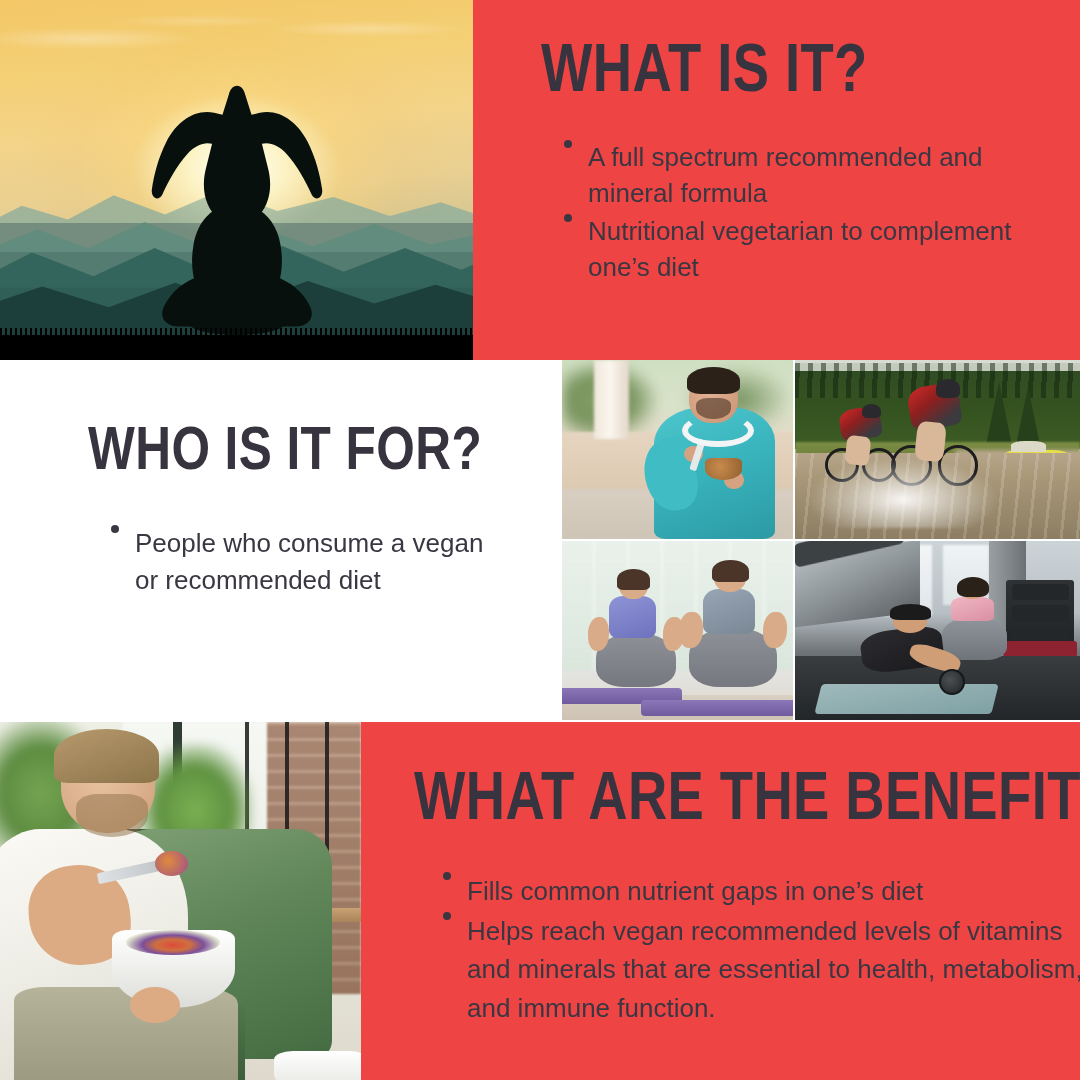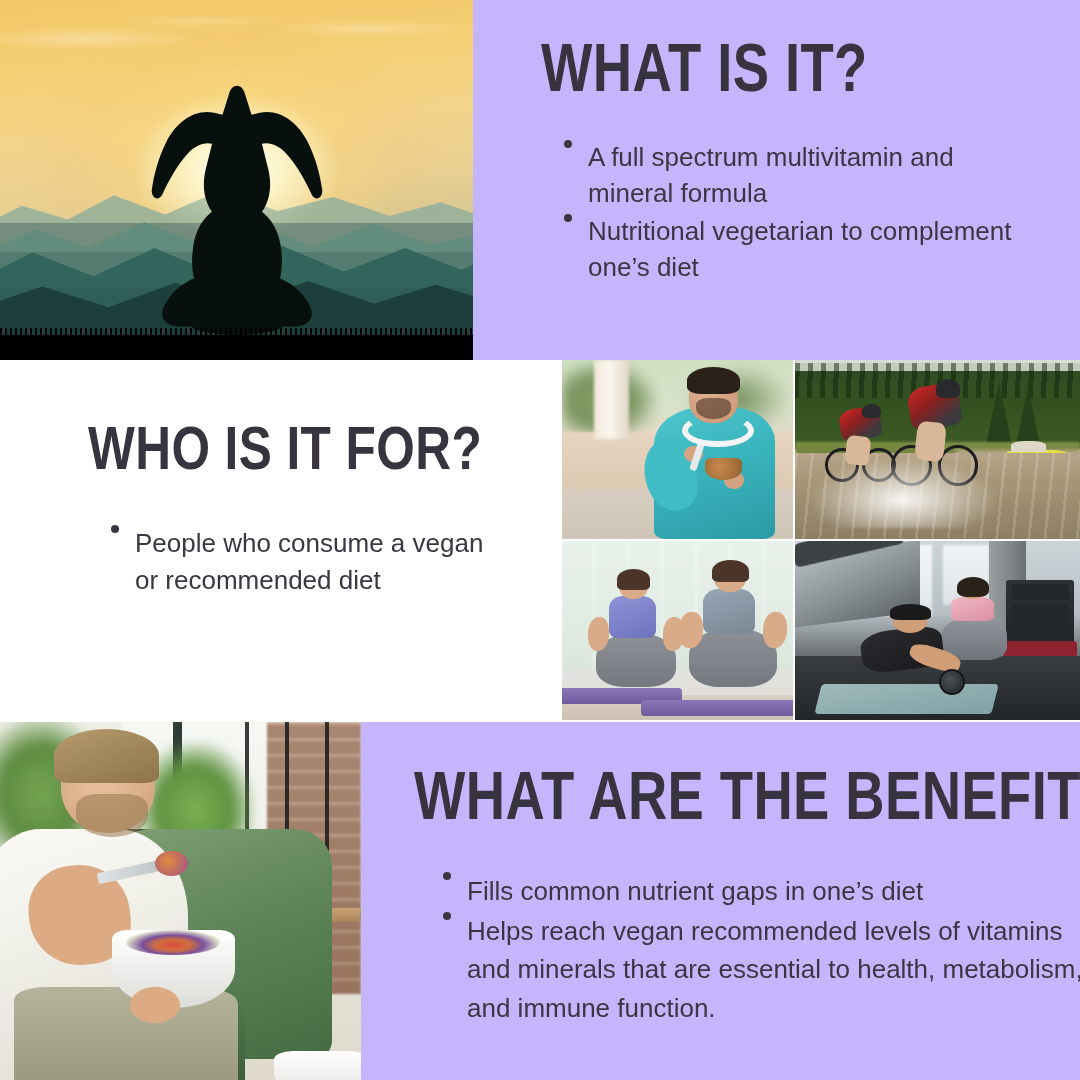--- a/index.html
+++ b/index.html
@@ -14,21 +14,21 @@
   #canvas {
     position: relative;
     width: 1080px;
     height: 1080px;
     overflow: hidden;
     background: #ffffff;
   }
 
   
   .block { position: absolute; overflow: hidden; }
-  .green { background: #c4b5fd; }
+  .green { background: #ef4444; }
 
   .heading {
     font-family: "Liberation Sans Narrow", "Liberation Sans", sans-serif;
     font-weight: 700;
     color: #38343f;
     letter-spacing: 0.5px;
     line-height: 0.98;
     transform: scaleX(0.80);
     transform-origin: left center;
     white-space: nowrap;
@@ -413,21 +413,21 @@
         </g>
       </svg>
     </div>
 
     <div class="mtn-ground"></div>
   </div>
 
   <div class="block green" id="panel-what">
     <h2 class="heading" id="heading-what">WHAT IS IT?</h2>
     <ul class="bullets" id="bullets-what">
-      <li>A full spectrum multivitamin and mineral formula</li>
+      <li>A full spectrum recommended and mineral formula</li>
       <li>Nutritional vegetarian to complement one’s diet</li>
     </ul>
   </div>
 
   <div class="block" id="panel-who">
     <h2 class="heading" id="heading-who">WHO IS IT FOR?</h2>
     <ul class="bullets" id="bullets-who">
       <li>People who consume a vegan or recommended diet</li>
     </ul>
   </div>

